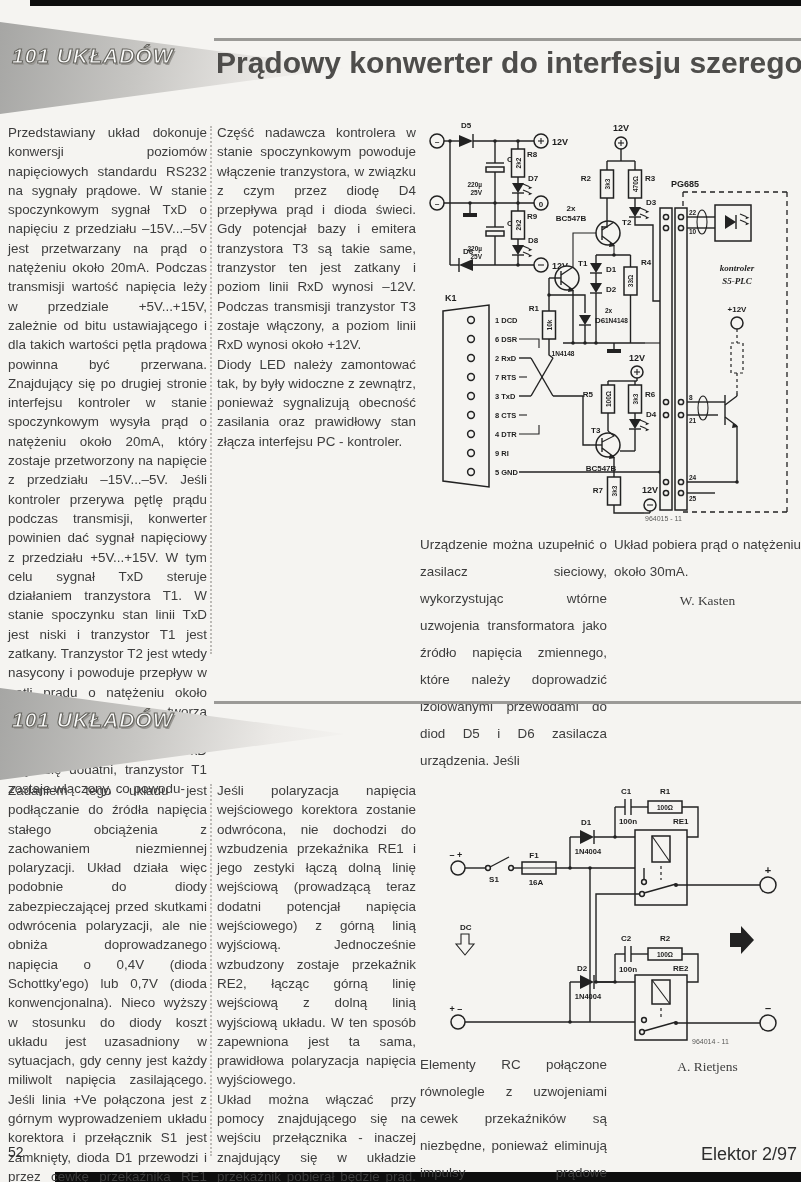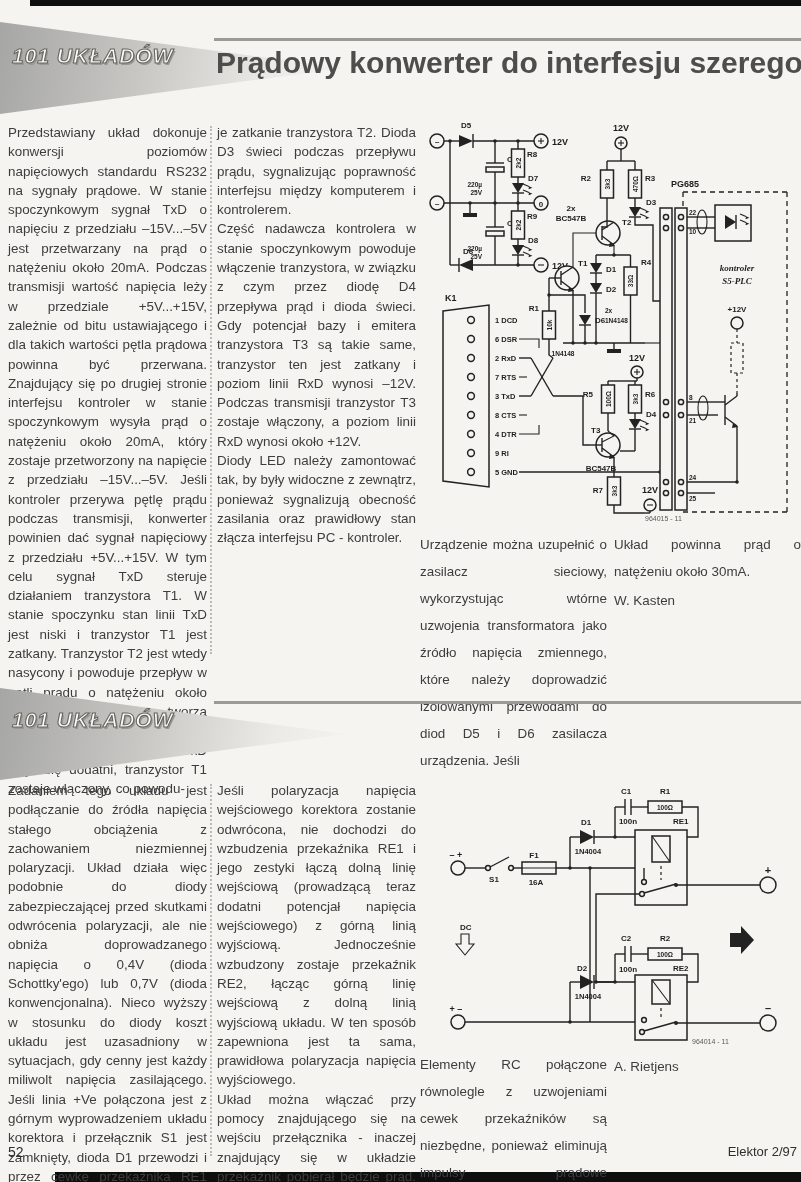--- a/index.html
+++ b/index.html
@@ -11,24 +11,24 @@
   .badge{position:absolute;left:0;width:345px;height:92px;
          clip-path:polygon(0 0,100% 50%,0 100%);
          background:linear-gradient(100deg,#a6a6a4 0%,#c7c6c3 40%,#eceae7 78%,#f4f3f0 100%);}
   .badge-label{position:absolute;left:12px;top:22px;font-style:italic;font-weight:bold;
          font-size:21px;letter-spacing:1px;color:#fbfbfa;
          -webkit-text-stroke:1.1px #66655f;text-shadow:1.5px 1.5px 0 #999793;white-space:nowrap;}
   .title{position:absolute;left:216px;font-weight:bold;font-size:30px;color:#4e4d4b;white-space:nowrap;}
   .col{position:absolute;width:199px;text-align:justify;font-size:13.4px;line-height:19.3px;}
   .col p, .cap p{margin:0;}
   .cap{position:absolute;width:187px;text-align:justify;font-size:13.4px;line-height:27px;}
-  .author{text-align:left;margin-top:2px !important;}
+  .author{text-align:center;margin-top:2px !important;font-family:Liberation Serif, serif;}
   .vrule{position:absolute;width:0;border-left:2px dotted #bcbab6;}
   .pageno{position:absolute;left:8px;top:1144px;font-size:14px;color:#2e2e2e;}
-  .issue{position:absolute;right:4px;top:1144px;font-size:13px;color:#2e2e2e;}
+  .issue{position:absolute;right:4px;top:1144px;font-size:18px;color:#2e2e2e;}
   .sch{position:absolute;}
   
   .w{stroke:#222;stroke-width:1.4;fill:none;}
   .thin{stroke:#222;stroke-width:1.1;fill:none;}
   .cmp{fill:#f5f4f1;stroke:#222;stroke-width:1.5;}
   .blk{fill:#222;stroke:none;}
   .dsh{stroke:#222;stroke-width:1.3;fill:none;stroke-dasharray:5 4;}
   .dsh2{stroke:#222;stroke-width:1.2;fill:none;stroke-dasharray:3 3;}
   .s-lbl{font:bold 8px "Liberation Sans",sans-serif;fill:#1d1d1d;}
   .s-lbl9{font:bold 9px "Liberation Sans",sans-serif;fill:#1d1d1d;}
@@ -49,21 +49,20 @@
   <div class="rule" style="top:38px"></div>
   <div class="badge" style="top:22px"></div>
   <div class="badge-label" style="top:44px">101 UKŁADÓW</div>
   <div class="title" style="top:46px">Prądowy konwerter do interfesju szeregowego</div>
 
   <div class="col" style="left:8px;top:123px">
     <p>Przedstawiany układ dokonuje konwersji poziomów napięciowych standardu RS232 na sygnały prądowe. W stanie spoczynkowym sygnał TxD o napięciu z przedziału –15V...–5V jest przetwarzany na prąd o natężeniu około 20mA. Podczas transmisji wartość napięcia leży w przedziale +5V...+15V, zależnie od bitu ustawiającego i dla takich wartości pętla prądowa powinna być przerwana. Znajdujący się po drugiej stronie interfejsu kontroler w stanie spoczynkowym wysyła prąd o natężeniu około 20mA, który zostaje przetworzony na napięcie z przedziału –15V...–5V. Jeśli kontroler przerywa pętlę prądu podczas transmisji, konwerter powinien dać sygnał napięciowy z przedziału +5V...+15V. W tym celu sygnał TxD steruje działaniem tranzystora T1. W stanie spoczynku stan linii TxD jest niski i tranzystor T1 jest zatkany. Tranzystor T2 jest wtedy nasycony i powoduje przepływ w pętli prądu o natężeniu około 20mA. Źródło prądowe tworzą elementy R4, D1, D2 i T2. Gdy podczas transmisji sygnał TxD staje się dodatni, tranzystor T1 zostaje włączony, co powodu-</p>
   </div>
   <div class="vrule" style="left:210px;top:126px;height:528px"></div>
   <div class="col" style="left:217px;top:123px">
-    <p>je zatkanie tranzystora T2. Dioda D3 świeci podczas przepływu prądu, sygnalizując poprawność interfejsu między komputerem i kontrolerem.</p>
     <p>Część nadawcza kontrolera w stanie spoczynkowym powoduje włączenie tranzystora, w związku z czym przez diodę D4 przepływa prąd i dioda świeci. Gdy potencjał bazy i emitera tranzystora T3 są takie same, tranzystor ten jest zatkany i poziom linii RxD wynosi –12V. Podczas transmisji tranzystor T3 zostaje włączony, a poziom linii RxD wynosi około +12V.</p>
     <p>Diody LED należy zamontować tak, by były widoczne z zewnątrz, ponieważ sygnalizują obecność zasilania oraz prawidłowy stan złącza interfejsu PC - kontroler.</p>
   </div>
 
   <svg id="sch1" class="sch" style="left:415px;top:115px" width="386" height="412" viewBox="0 0 386 412">
     <defs>
       <g id="la">
         <line x1="0" y1="0" x2="6" y2="2.5" class="thin"></line>
           <polygon points="6,2.2 9.4,3.7 5.6,5.2" class="blk"></polygon>
         <line x1="0" y1="6" x2="6" y2="8.5" class="thin"></line>
@@ -379,21 +378,21 @@
         <circle cx="322" cy="367" r="1.8" class="blk"></circle>
       <line x1="272" y1="378" x2="300" y2="378" class="w"></line>
       <text x="230" y="406" class="s-code">964015 - 11</text>
     </g>
   </svg>
 
   <div class="cap" style="left:420px;top:531px">
     <p>Urządzenie można uzupełnić o zasilacz sieciowy, wykorzystując wtórne uzwojenia transformatora jako źródło napięcia zmiennego, które należy doprowadzić izolowanymi przewodami do diod D5 i D6 zasilacza urządzenia. Jeśli</p>
   </div>
   <div class="cap" style="left:614px;top:531px">
-    <p>Układ powinna prąd o natężeniu około 30mA.</p>
+    <p>Układ pobiera prąd o natężeniu około 30mA.</p>
     <p class="author">W. Kasten</p>
   </div>
 
   <div class="rule" style="top:701px"></div>
   <div class="badge" style="top:688px"></div>
   <div class="badge-label" style="top:708px">101 UKŁADÓW</div>
 
   <div class="col" style="left:8px;top:781px">
     <p>Zadaniem tego układu jest podłączanie do źródła napięcia stałego obciążenia z zachowaniem niezmiennej polaryzacji. Układ działa więc podobnie do diody zabezpieczającej przed skutkami odwrócenia polaryzacji, ale nie obniża doprowadzanego napięcia o 0,4V (dioda Schottky'ego) lub 0,7V (dioda konwencjonalna). Nieco wyższy w stosunku do diody koszt układu jest uzasadniony w sytuacjach, gdy cenny jest każdy miliwolt napięcia zasilającego. Jeśli linia +Ve połączona jest z górnym wyprowadzeniem układu korektora i przełącznik S1 jest zamknięty, dioda D1 przewodzi i przez cewkę przekaźnika RE1 przepływa prąd. Zestyki przekaźnika zostają zwarte i górna linia zasilania zostaje połączona z górną linią wyjściową układu. Jednocześnie dioda D2 nie przewodzi</p>
   </div>

